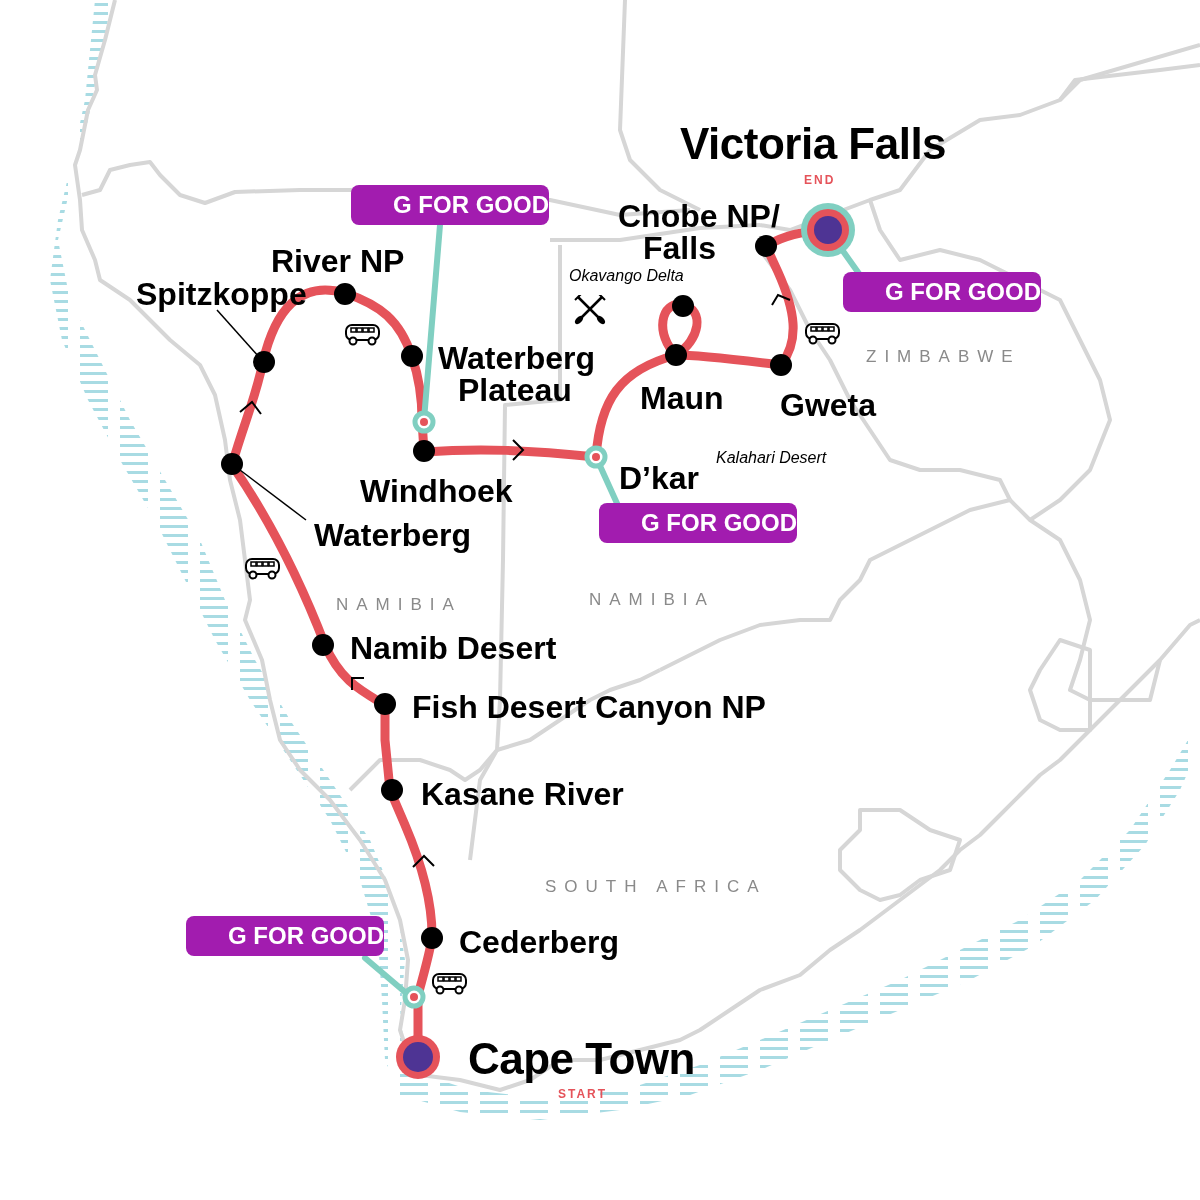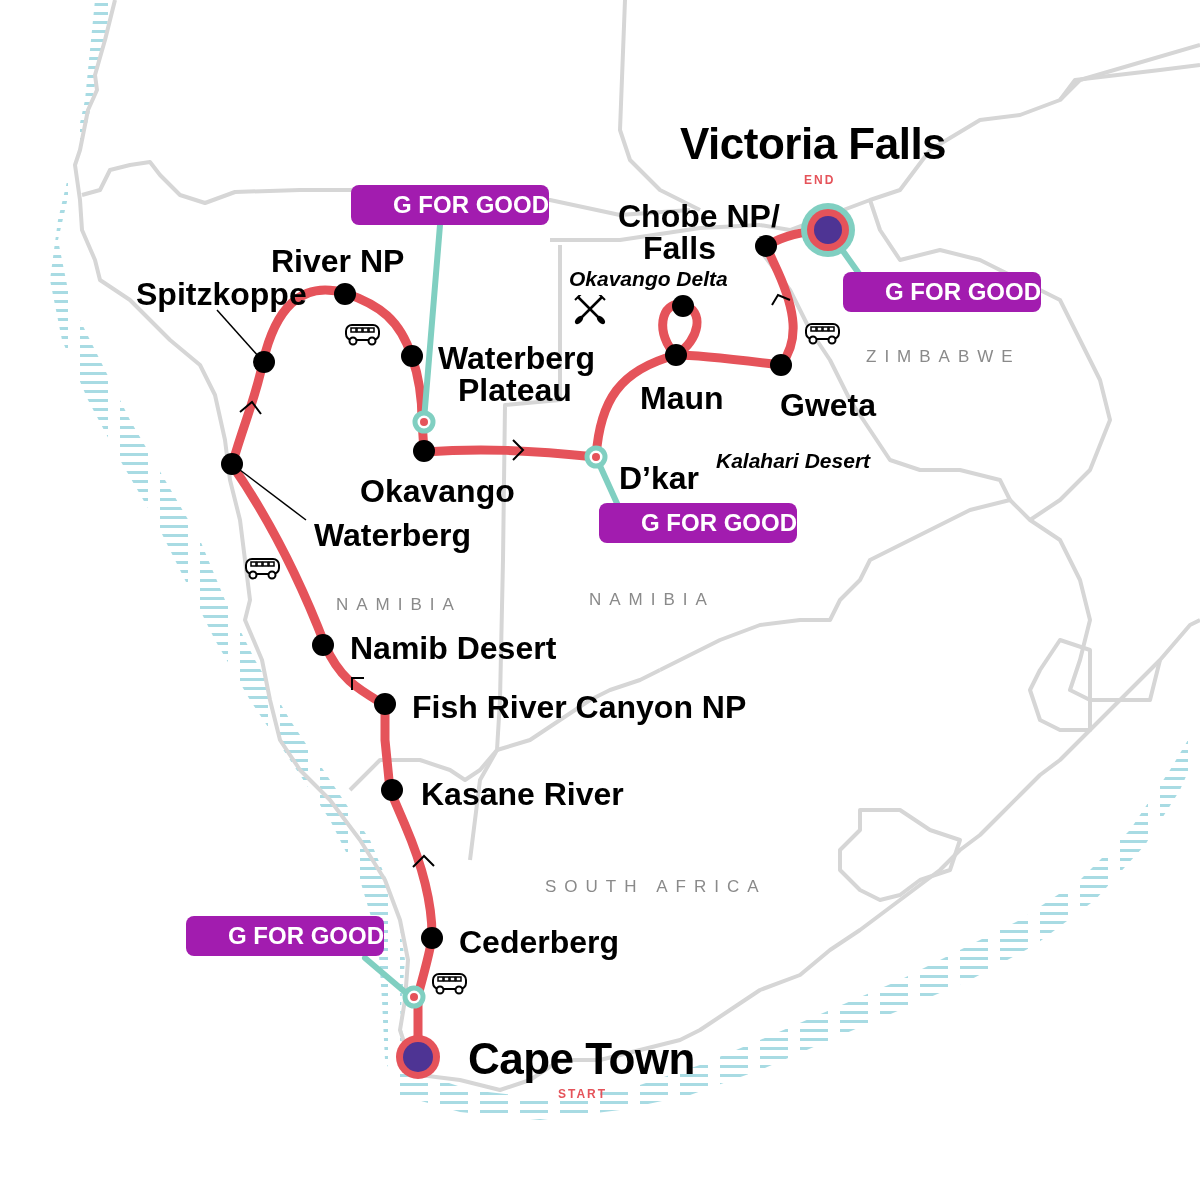--- a/index.html
+++ b/index.html
@@ -1,21 +1,21 @@
 <!DOCTYPE html>
 <html><head>
 <meta charset="utf-8">
 <style>
   html, body { margin:0; padding:0; background:#ffffff; }
   body { width:1200px; height:1200px; position:relative; overflow:hidden; font-family:"Liberation Sans", sans-serif; }
   #map { position:absolute; left:0; top:0; width:1200px; height:1200px; }
   .lbl { position:absolute; color:#000; font-family:"Liberation Sans", sans-serif; font-weight:bold; white-space:nowrap; line-height:1; }
   .stop { font-size:32px; }
   .big { font-size:44px; letter-spacing:-0.5px; }
-  .region { font-style:italic; font-weight:bold; font-size:21px; }
+  .region { font-style:italic; font-weight:normal; font-size:16px; }
   .country { font-weight:normal; color:#8a8a8a; font-size:17px; letter-spacing:8px;margin-top:18px; }
   .marker-tag { color:#e5535a; font-size:12px; letter-spacing:2px; }
   .gfg { position:absolute; background:#a21caf; color:#fff; font-weight:bold; font-size:24px; border-radius:8px; height:40px; line-height:40px; text-align:right; font-family:"Liberation Sans", sans-serif; }
   .icon { position:absolute; }
 </style>
 </head>
 <body>
 
 <svg id="map" width="1200" height="1200" viewBox="0 0 1200 1200" xmlns="http://www.w3.org/2000/svg">
   <defs>
@@ -168,28 +168,28 @@
     <line x1="25" y1="-1" x2="31" y2="5" stroke="#000" stroke-width="2"></line>
   </svg>
 
 <div class="lbl big" style="left:680px;top:122px">Victoria Falls</div>
 <div class="lbl marker-tag" style="left:804px;top:174px">END</div>
 <div class="lbl big" style="left:468px;top:1037px">Cape Town</div>
 <div class="lbl marker-tag" style="left:558px;top:1088px">START</div>
 
 <div class="lbl stop" style="left:459px;top:926px">Cederberg</div>
 <div class="lbl stop" style="left:421px;top:778px">Kasane River</div>
-<div class="lbl stop" style="left:412px;top:691px">Fish River Canyon NP</div>
+<div class="lbl stop" style="left:412px;top:691px">Fish Desert Canyon NP</div>
 <div class="lbl stop" style="left:350px;top:632px">Namib Desert</div>
 <div class="lbl stop" style="left:314px;top:519px">Waterberg</div>
 <div class="lbl stop" style="left:136px;top:278px">Spitzkoppe</div>
 <div class="lbl stop" style="left:271px;top:245px">River NP</div>
 <div class="lbl stop" style="left:438px;top:342px">Waterberg</div>
 <div class="lbl stop" style="left:458px;top:374px">Plateau</div>
-<div class="lbl stop" style="left:360px;top:475px">Okavango</div>
+<div class="lbl stop" style="left:360px;top:475px">Windhoek</div>
 <div class="lbl stop" style="left:619px;top:462px">D’kar</div>
 <div class="lbl stop" style="left:640px;top:382px">Maun</div>
 <div class="lbl stop" style="left:780px;top:389px">Gweta</div>
 <div class="lbl stop" style="left:618px;top:200px">Chobe NP/</div>
 <div class="lbl stop" style="left:643px;top:232px">Falls</div>
 
 <div class="lbl region" style="left:569px;top:268px">Okavango Delta</div>
 <div class="lbl region" style="left:716px;top:450px">Kalahari Desert</div>
 
 <div class="lbl country" style="left:336px;top:578px">NAMIBIA</div>

